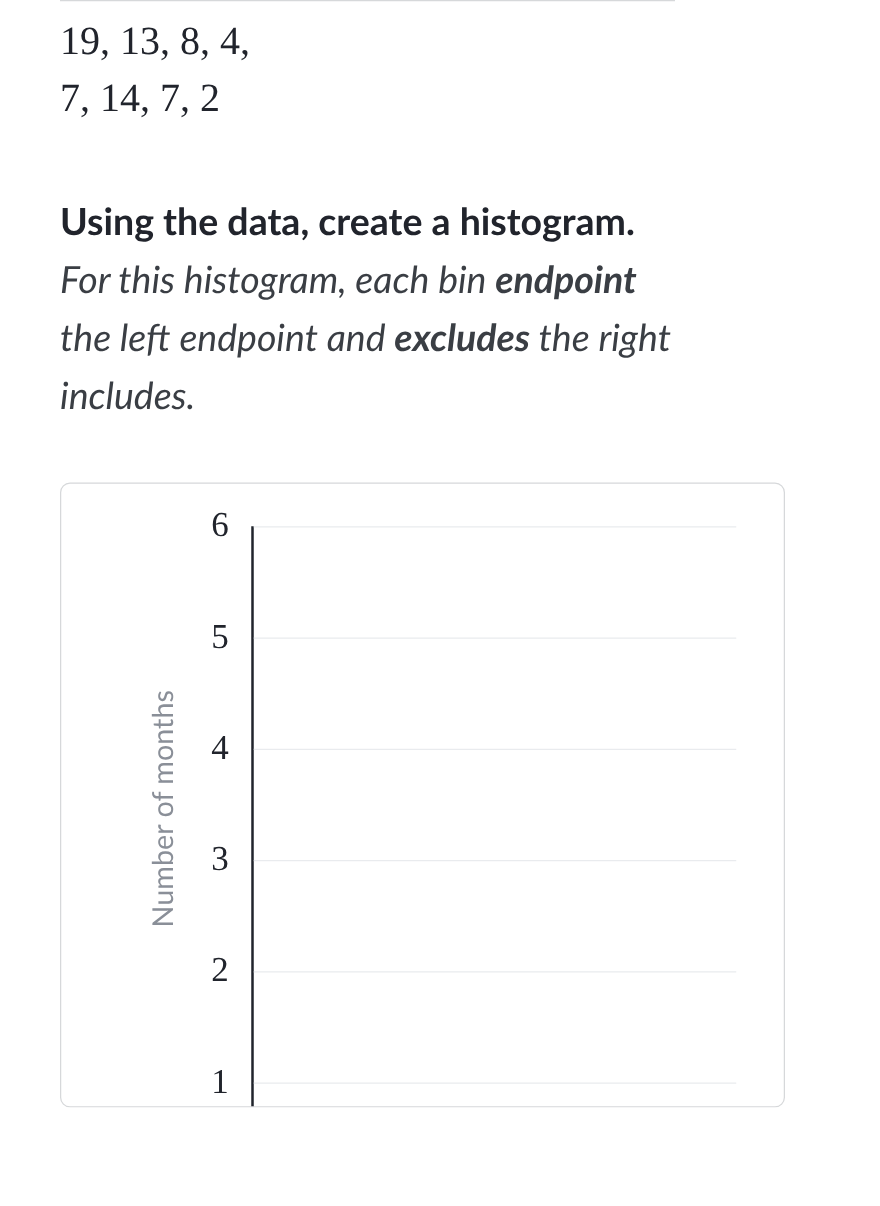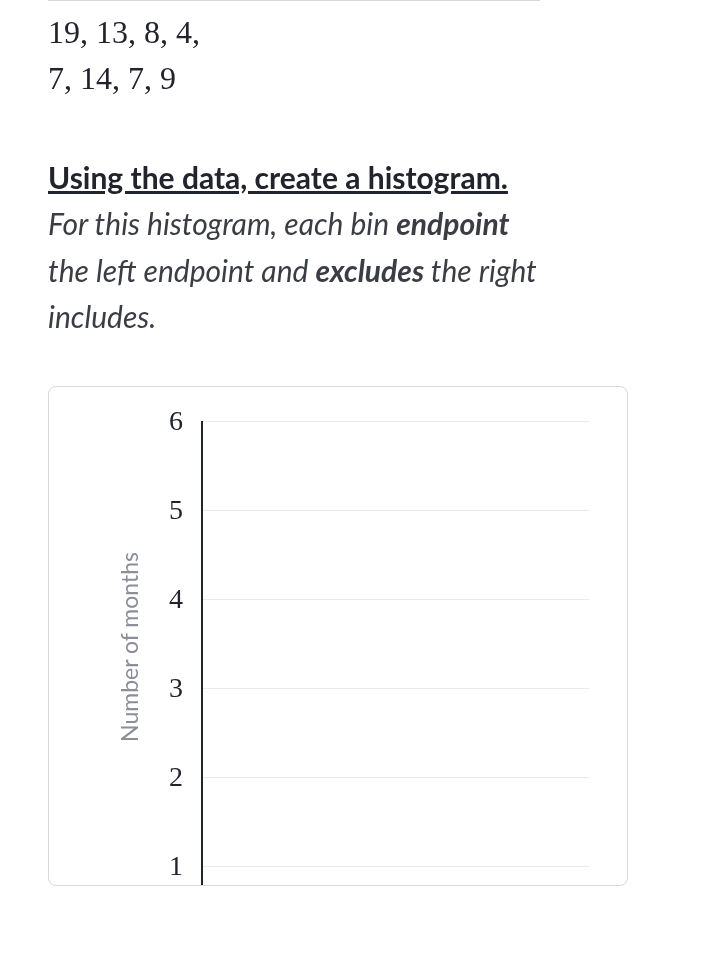--- a/index.html
+++ b/index.html
@@ -26,21 +26,21 @@
     color: #21242c;
     margin: 6px 0 52px 0;
   }
   .prompt {
     font-size: 30px;
     line-height: 1.55;
     color: #21242c;
     margin: 0 0 46px 0;
     max-width: 600px;
   }
-  .prompt .bold { font-weight: 700; text-decoration: underline; }
+  .prompt .bold { font-weight: 700; }
   .prompt .ital { font-style: italic; color: #3a3e44; }
   .prompt .ital .boldital { font-weight: 700; font-style: italic; }
 
   .chart-card {
     border: 1px solid #d6d8da;
     border-radius: 8px;
     box-sizing: border-box;
     width: 580px;
     height: 500px;
     position: relative;
@@ -95,21 +95,21 @@
 
 </style>
 </head>
 <body>
 
 <div class="page">
   <div class="top-rule"></div>
 
   <div class="data-lines">
     <div>19, 13, 8, 4,</div>
-    <div>7, 14, 7, 9</div>
+    <div>7, 14, 7, 2</div>
   </div>
 
   <div class="prompt">
     <span class="bold">Using the data, create a histogram.</span>
     <span> </span>
     <span class="ital">
       <span>For this histogram, each bin </span><span class="boldital">endpoint</span><span> the left endpoint and </span><span class="boldital">excludes</span><span> the right includes.</span>
     </span>
   </div>
 

